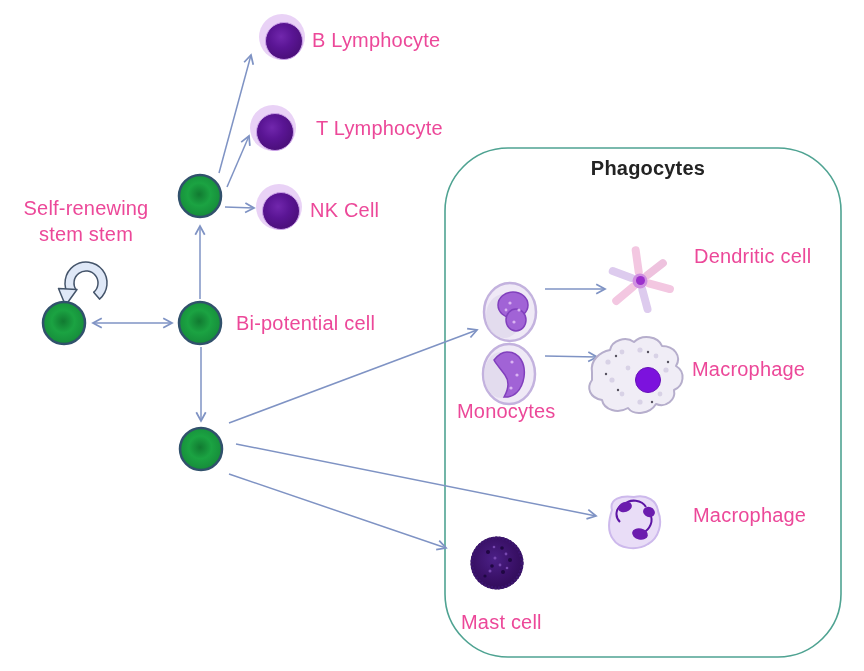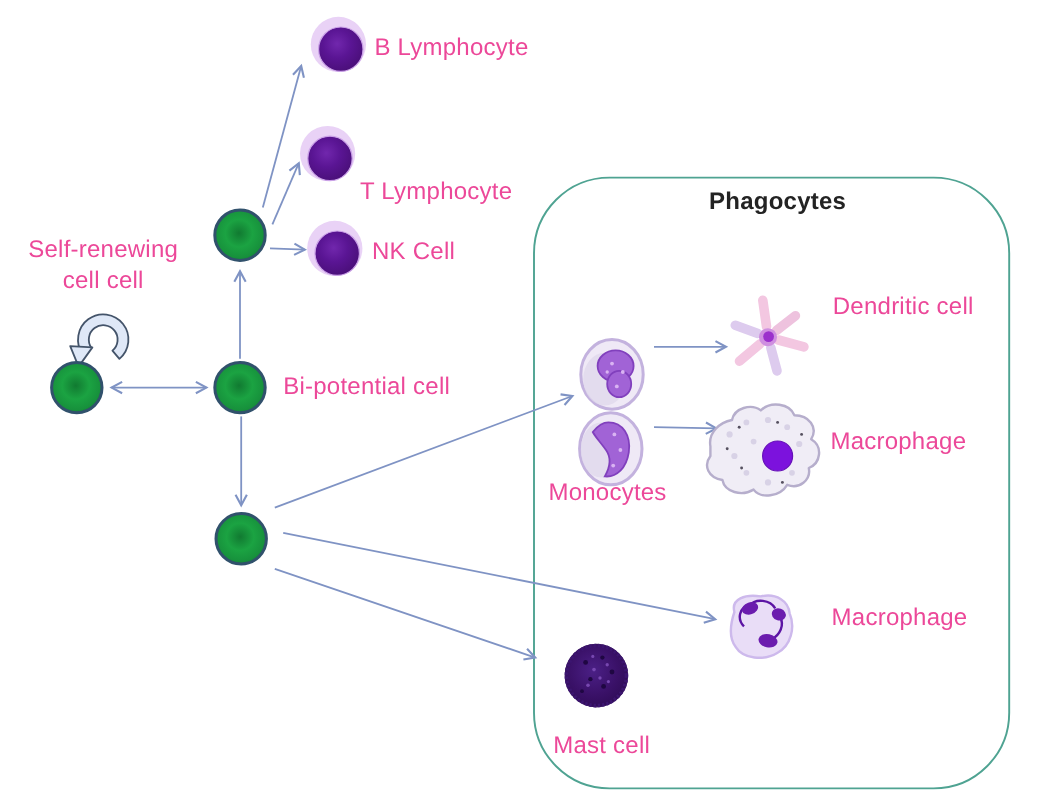--- a/index.html
+++ b/index.html
@@ -171,25 +171,25 @@
         <circle cx="495" cy="558" r="1.5"></circle>
           <circle cx="506" cy="554" r="1.4"></circle>
         <circle cx="500" cy="565" r="1.4"></circle>
           <circle cx="490" cy="571" r="1.5"></circle>
         <circle cx="507" cy="568" r="1.3"></circle>
           <circle cx="494" cy="547" r="1.3"></circle>
       </g>
     </g>
   </svg>
 
-  <div class="lbl block" style="left:6px;top:195px;width:160px;">Self-renewing cell cell</div>
+  <div class="lbl block" style="left:6px;top:195px;width:160px;">Self-renewing stem stem</div>
 
   <div class="lbl" style="left:312px;top:40px;">B Lymphocyte</div>
 
-  <div class="lbl" style="left:300px;top:128px;margin-top:32px;">T Lymphocyte</div>
+  <div class="lbl" style="left:316px;top:128px;">T Lymphocyte</div>
 
   <div class="lbl" style="left:310px;top:210px;">NK Cell</div>
 
   <div class="lbl" style="left:236px;top:323px;">Bi-potential cell</div>
 
   <div class="lbl block bold" style="left:558px;top:155px;width:180px;">Phagocytes</div>
 
   <div class="lbl" style="left:692px;top:369px;">Macrophage</div>
 
   <div class="lbl" style="left:694px;top:256px;">Dendritic cell</div>

